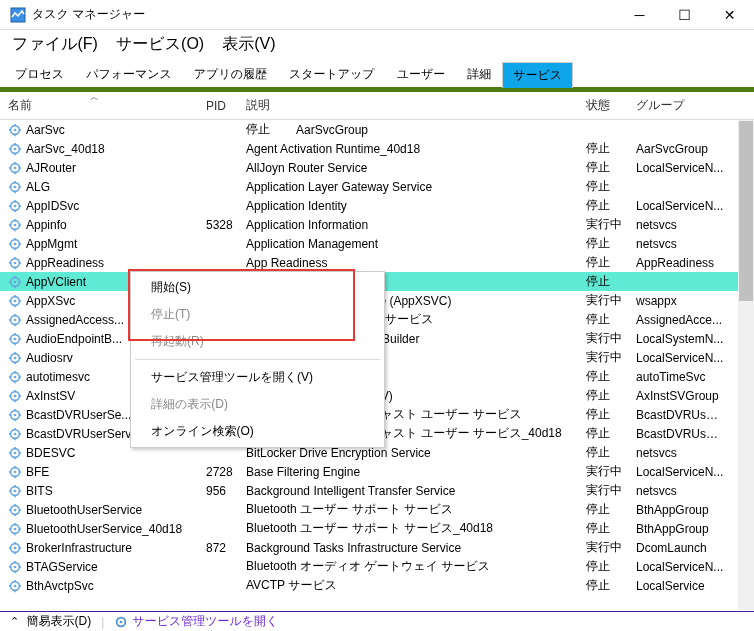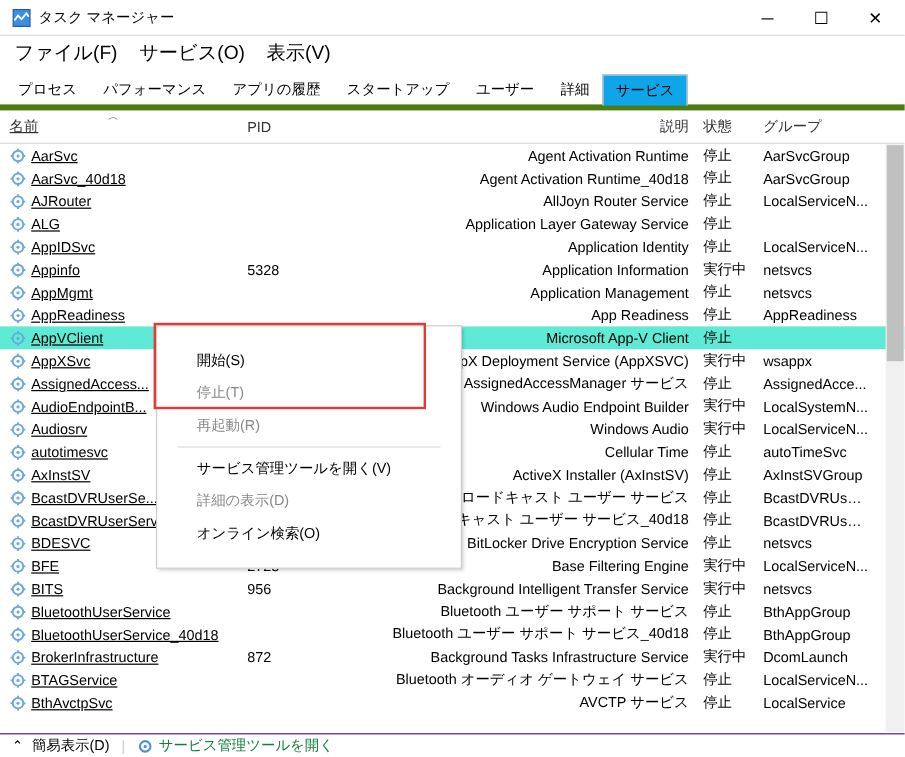--- a/index.html
+++ b/index.html
@@ -14,41 +14,41 @@
 .menubar { display: flex; padding: 2px 6px; gap: 6px; font-size: 16px; }
 .menubar div { padding: 2px 6px; }
 
 .tabbar { display: flex; border-bottom: 5px solid #4d7c0f; padding: 0 4px; margin-top: 2px; font-size: 12px; }
 .tab { padding: 4px 10px; border: 1px solid transparent; border-bottom: none; }
 .tab.active { border-color: #ccc; background: #0ea5e9; position: relative; top: 1px; }
 
 .table-wrap { position: relative; height: 520px; overflow: hidden; }
 .table-header { display: flex; border-bottom: 1px solid #ddd; font-size: 12px; color: #333; height: 28px; align-items: center; position: relative; }
 .col { padding: 4px 6px; overflow: hidden; white-space: nowrap; text-overflow: ellipsis; }
-.c-name { width: 200px; padding-left: 8px; text-decoration: underline; }
+.c-name { width: 200px; padding-left: 8px; }
 .c-pid { width: 40px; text-align: left; }
-.c-desc { width: 340px; text-align: right; }
+.c-desc { width: 340px; }
 .c-status { width: 50px; }
 .c-group { width: 100px; }
 
 .rows { overflow-y: auto; height: 490px; }
 .row { display: flex; height: 19px; align-items: center; font-size: 12px; }
 .row.selected { background: #5eead4; }
 .row .c-name { display: flex; align-items: center; gap: 4px; }
 
 .gear { width: 14px; height: 14px; flex-shrink: 0; }
 
 .scrollbar { position: absolute; right: 0; top: 28px; width: 16px; height: 490px; background: #f0f0f0; }
 .scrollthumb { width: 14px; height: 180px; background: #c0c0c0; margin: 1px; margin-top: 1px; }
 
 .footer { position: absolute; bottom: 0; left: 0; right: 0; height: 20px; border-top: 1px solid #4c1d95; display: flex; align-items: center; padding: 0 10px; gap: 10px; background: #fff; font-size: 12px; }
 .footer .chevron { font-size: 11px; margin-right: 4px; }
-.footer .link { color: #15803d; display: flex; align-items: center; gap: 4px; }
-
-.context-menu { position: absolute; left: 130px; top: 271px; width: 255px; background: #fff; border: 1px solid #ccc; box-shadow: 2px 2px 3px rgba(0,0,0,0.2); padding: 15px; z-index: 100; font-size: 12px; }
+.footer .link { color: #6d28d9; display: flex; align-items: center; gap: 4px; }
+
+.context-menu { position: absolute; left: 130px; top: 271px; width: 255px; background: #fff; border: 1px solid #ccc; box-shadow: 2px 2px 3px rgba(0,0,0,0.2); padding: 2px; z-index: 100; font-size: 12px; }
 .cm-item { padding: 5px 18px; }
 .cm-item.disabled { color: #888; }
 .cm-sep { height: 1px; background: #ddd; margin: 4px 2px; }
 .cm-redbox { position: absolute; left: 128px; top: 269px; width: 227px; height: 72px; border: 2px solid #e53935; z-index: 101; pointer-events: none; }
 
 .sort-arrow { position: absolute; left: 90px; top: -1px; font-size: 9px; color: #555; }
 </style>
 </head>
 <body>
 
@@ -99,21 +99,20 @@
             <g stroke="#6aa8de" stroke-width="1.8">
               <line x1="8" y1="1" x2="8" y2="3"></line>
               <line x1="8" y1="13" x2="8" y2="15"></line>
               <line x1="1" y1="8" x2="3" y2="8"></line>
               <line x1="13" y1="8" x2="15" y2="8"></line>
             </g>
           </svg>
           <span>AarSvc</span>
         </div>
         <div class="col c-pid"></div>
-        <div class="col c-desc">Agent Activation Runtime</div>
         <div class="col c-status">停止</div>
         <div class="col c-group">AarSvcGroup</div>
       </div>
       <div class="row">
         <div class="col c-name">
           <svg class="gear" viewBox="0 0 16 16">
             <circle cx="8" cy="8" r="5" fill="none" stroke="#6aa8de" stroke-width="1.8"></circle>
             <circle cx="8" cy="8" r="1.5" fill="#6aa8de"></circle>
             <g stroke="#6aa8de" stroke-width="1.8">
               <line x1="8" y1="1" x2="8" y2="3"></line>

